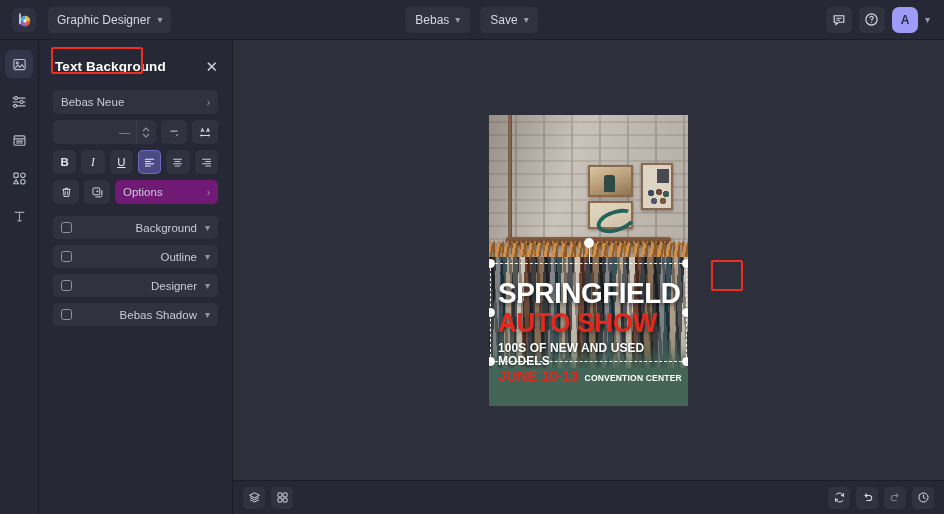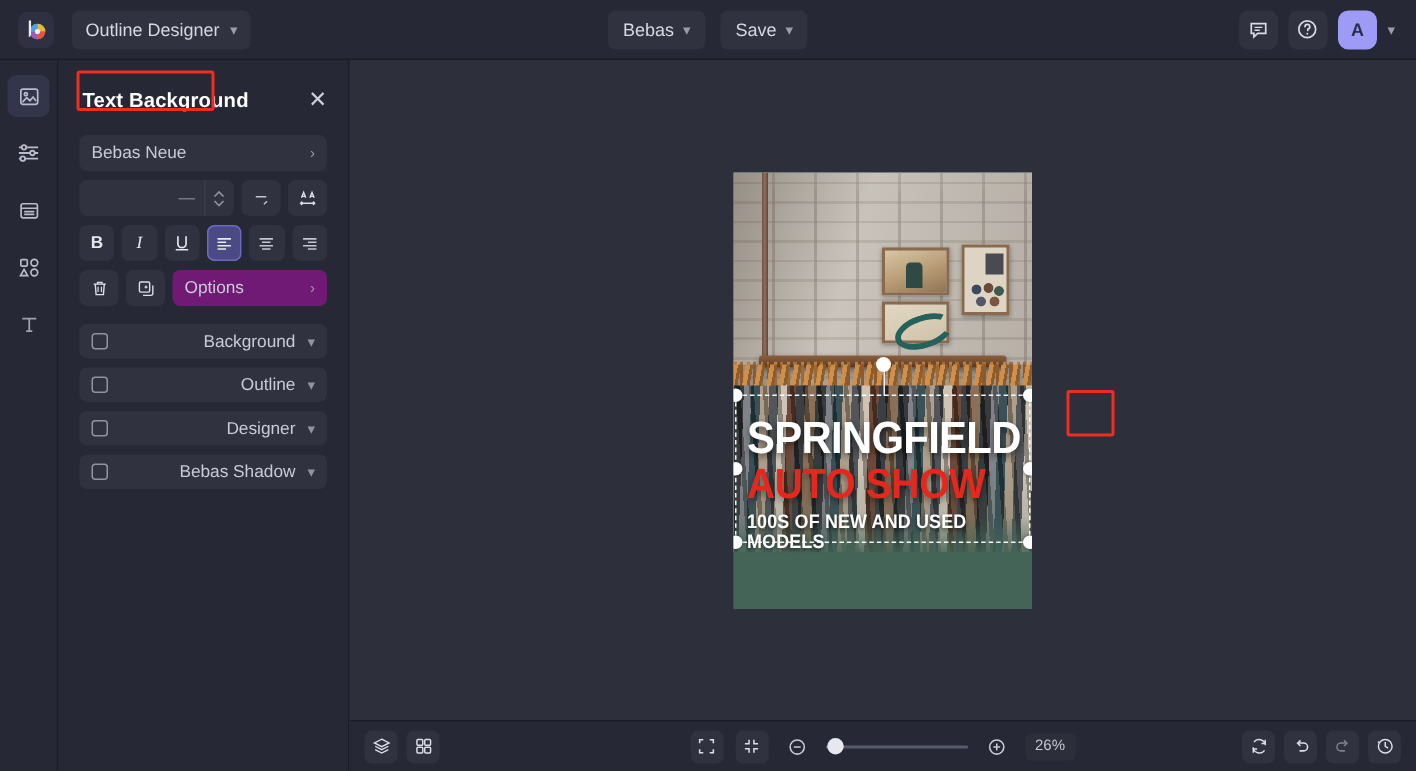--- a/index.html
+++ b/index.html
@@ -362,21 +362,21 @@
         <path d="M9 3.8A5.2 5.2 0 0 1 14.2 9H9z" fill="#e8b63a"></path>
         <path d="M14.2 9A5.2 5.2 0 0 1 9 14.2V9z" fill="#e2573c"></path>
         <path d="M9 14.2A5.2 5.2 0 0 1 3.8 9H9z" fill="#9b59c4"></path>
         <path d="M3.8 9A5.2 5.2 0 0 1 9 3.8V9z" fill="#4aa3e0"></path>
         <circle cx="9" cy="9" r="1.7" fill="#f0f0f2"></circle>
         <path d="M3.2 1.6h1.5v9.2a2.2 2.2 0 0 1-1.5 2z" fill="#eceef4"></path>
       </svg>
     </div>
 
     <div class="proj-btn">
-      <span>Outline Designer</span>
+      <span>Graphic Designer</span>
       <span class="chev-sm">▾</span>
     </div>
 
     <div class="hdr-center">
       <div class="pill">
         <span>Bebas</span>
         <span class="chev-sm">▾</span>
       </div>
       <div class="pill">
         <span>Save</span>
@@ -580,20 +580,24 @@
               <div class="clothes"></div>
               <div class="clothes2"></div>
             </div>
             <div class="photo-fade"></div>
           </div>
           <div class="green-bottom"></div>
 
           <div class="ptxt t-spring">SPRINGFIELD</div>
           <div class="ptxt t-auto">AUTO SHOW</div>
           <div class="ptxt t-models">100S OF NEW AND USED MODELS</div>
+          <div class="ptxt t-date-wrap">
+            <span class="t-date">JUNE 10-13</span>
+            <span class="t-venue">CONVENTION CENTER</span>
+          </div>
 
           <div class="sel">
             <div class="rot-line"></div>
             <div class="rot-h"></div>
             <div class="h tl"></div>
             <div class="h tr"></div>
             <div class="h bl"></div>
             <div class="h br"></div>
             <div class="h lm"></div>
             <div class="h rm"></div>
@@ -616,49 +620,20 @@
           <div class="tb">
             <svg width="13" height="13" viewBox="0 0 16 16" fill="none" stroke="#dcdee8" stroke-width="1.2">
               <rect x="2.4" y="2.4" width="4.8" height="4.8" rx=".8"></rect>
               <rect x="8.8" y="2.4" width="4.8" height="4.8" rx=".8"></rect>
               <rect x="2.4" y="8.8" width="4.8" height="4.8" rx=".8"></rect>
               <rect x="8.8" y="8.8" width="4.8" height="4.8" rx=".8"></rect>
             </svg>
           </div>
         </div>
 
-        <div class="bc">
-          <div class="tb">
-            <svg width="13" height="13" viewBox="0 0 16 16" fill="none" stroke="#dcdee8" stroke-width="1.25">
-              <path d="M2.4 5.6V2.6h3M13.6 5.6V2.6h-3M2.4 10.4v3h3M13.6 10.4v3h-3"></path>
-            </svg>
-          </div>
-          <div class="tb">
-            <svg width="13" height="13" viewBox="0 0 16 16" fill="none" stroke="#dcdee8" stroke-width="1.25">
-              <path d="M6 2.6v3.4H2.6M10 2.6v3.4h3.4M6 13.4V10H2.6M10 13.4V10h3.4"></path>
-            </svg>
-          </div>
-          <div class="tb plain">
-            <svg width="14" height="14" viewBox="0 0 16 16" fill="none" stroke="#c9cbd6" stroke-width="1.2">
-              <circle cx="8" cy="8" r="5.4"></circle>
-                <path d="M5.4 8h5.2"></path>
-            </svg>
-          </div>
-          <div class="slider">
-            <div class="track"></div>
-            <div class="knob"></div>
-          </div>
-          <div class="tb plain">
-            <svg width="14" height="14" viewBox="0 0 16 16" fill="none" stroke="#c9cbd6" stroke-width="1.2">
-              <circle cx="8" cy="8" r="5.4"></circle>
-                <path d="M5.4 8h5.2M8 5.4v5.2"></path>
-            </svg>
-          </div>
-          <div class="zoomval">26%</div>
-        </div>
 
         <div class="br-grp">
           <div class="tb">
             <svg width="13" height="13" viewBox="0 0 16 16" fill="none" stroke="#dcdee8" stroke-width="1.2">
               <path d="M13 7.2A5.2 5.2 0 0 0 3.6 4.6M3 8.8A5.2 5.2 0 0 0 12.4 11.4"></path>
               <path d="M12.9 2.6v3.1h-3.1M3.1 13.4v-3.1h3.1"></path>
             </svg>
           </div>
           <div class="tb">
             <svg width="13" height="13" viewBox="0 0 16 16" fill="none" stroke="#dcdee8" stroke-width="1.25">

